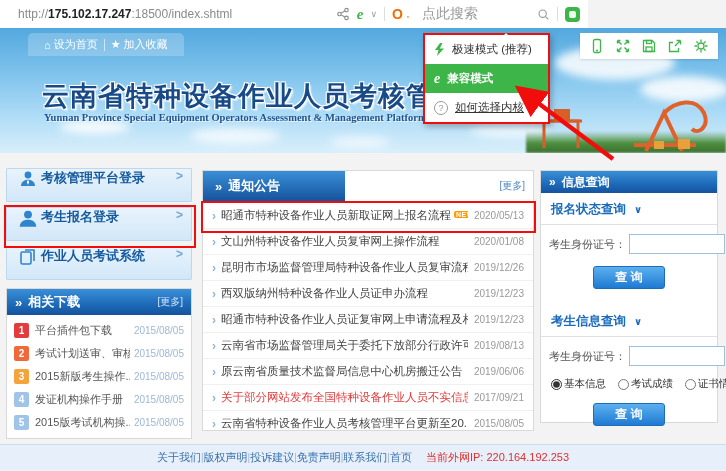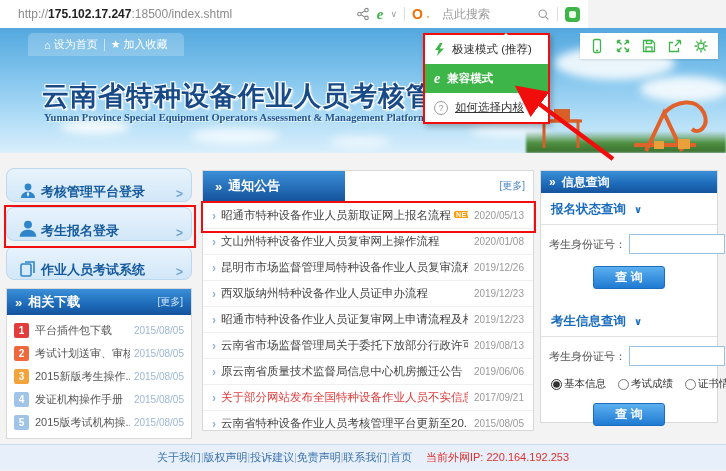--- a/index.html
+++ b/index.html
@@ -9,21 +9,21 @@
   
   .browser-bar{position:absolute;left:0;top:0;width:588px;height:28px;background:#fff;border-bottom:1px solid #e3e3e3;display:flex;align-items:center;}
   .url{margin-left:18px;font-size:12px;color:#8a8a8a;white-space:nowrap;}
   .url b{color:#222;}
   .chrome-right{position:absolute;right:8px;top:0;height:28px;display:flex;align-items:center;gap:7px;}
   .chrome-sep{width:1px;height:14px;background:#ddd;}
   .e-logo{color:#3eb549;font-family:"Liberation Serif",serif;font-style:italic;font-weight:bold;font-size:15px;line-height:1;}
   .chev{color:#999;font-size:9px;}
   .o-logo{color:#f26d00;font-weight:bold;font-size:14px;}
   .o-dot{color:#f26d00;font-size:9px;margin-left:-4px;}
-  .search-text{color:#9a9a9a;font-size:12px;margin-right:40px;}
+  .search-text{color:#9a9a9a;font-size:14px;margin-right:52px;}
   .green-app{width:15px;height:15px;border-radius:4px;background:#3eb549;display:inline-block;position:relative;}
   .green-app:after{content:"";position:absolute;left:4px;top:4px;width:7px;height:7px;border-radius:2px;background:#eaffe8;}
 
   
   .hero{position:absolute;left:0;top:28px;width:726px;height:125px;overflow:hidden;
     background:linear-gradient(180deg,#53a8de 0%,#7dc2ec 35%,#aedcf6 70%,#d9effb 100%);}
   .cloud{position:absolute;background:#fff;border-radius:50%;filter:blur(4px);opacity:.85;}
   .hero-tabs{position:absolute;left:28px;top:5px;display:flex;background:rgba(255,255,255,.22);border-radius:5px 5px 0 0;padding:3px 10px;align-items:center;}
   .hero-tab{color:#fff;font-size:11px;display:flex;align-items:center;gap:3px;padding:1px 6px;cursor:pointer;}
   .hero-tab .g{font-size:11px;}
@@ -38,21 +38,21 @@
 
   
   .panel{background:#fff;border:1px solid #d9d9d9;box-sizing:border-box;}
   .blue-head{height:26px;background:linear-gradient(180deg,#3a8fd8 0%,#1d6ab8 60%,#15539d 100%);display:flex;align-items:center;color:#fff;padding:0 8px;}
   .blue-head .dbl{font-weight:bold;margin-right:6px;font-size:13px;}
   .blue-head .t{font-weight:bold;font-size:13px;flex:1;}
   .blue-head .more{font-size:10px;color:#cfe4fa;cursor:pointer;}
 
   
   .col-left{position:absolute;left:6px;top:168px;width:186px;}
-  .nav-btn{height:34px;margin-bottom:5px;background:linear-gradient(180deg,#e8f3fc,#d2e7f8);border:1px solid #bcd8ef;border-radius:8px;display:flex;align-items:flex-end;padding:0 8px;cursor:pointer;box-sizing:border-box;}
+  .nav-btn{height:34px;margin-bottom:5px;background:linear-gradient(180deg,#e8f3fc,#d2e7f8);border:1px solid #bcd8ef;border-radius:1px;display:flex;align-items:flex-start;padding:0 8px;cursor:pointer;box-sizing:border-box;}
   .nav-btn .ic{width:26px;display:flex;justify-content:center;}
   .nav-btn .lb{flex:1;font-size:13px;font-weight:bold;color:#155a9e;}
   .nav-btn .cr{color:#6fa5d6;font-size:12px;font-weight:bold;}
   .dl-panel{margin-top:8px;}
   .dl-row{display:flex;align-items:center;height:23px;padding:0 7px;cursor:pointer;}
   .dl-rank{width:15px;height:15px;border-radius:2px;color:#fff;font-size:10px;font-weight:bold;display:flex;align-items:center;justify-content:center;margin-right:6px;flex:none;}
   .rank-0{background:#e23c3c;} .rank-1{background:#f0693a;} .rank-2{background:#f5a33c;}
   .rank-3{background:#9fc4e8;} .rank-4{background:#9fc4e8;}
   .dl-label{flex:1;font-size:11px;color:#555;white-space:nowrap;overflow:hidden;}
   .dl-date{font-size:10px;color:#9db7d6;margin-left:4px;}

